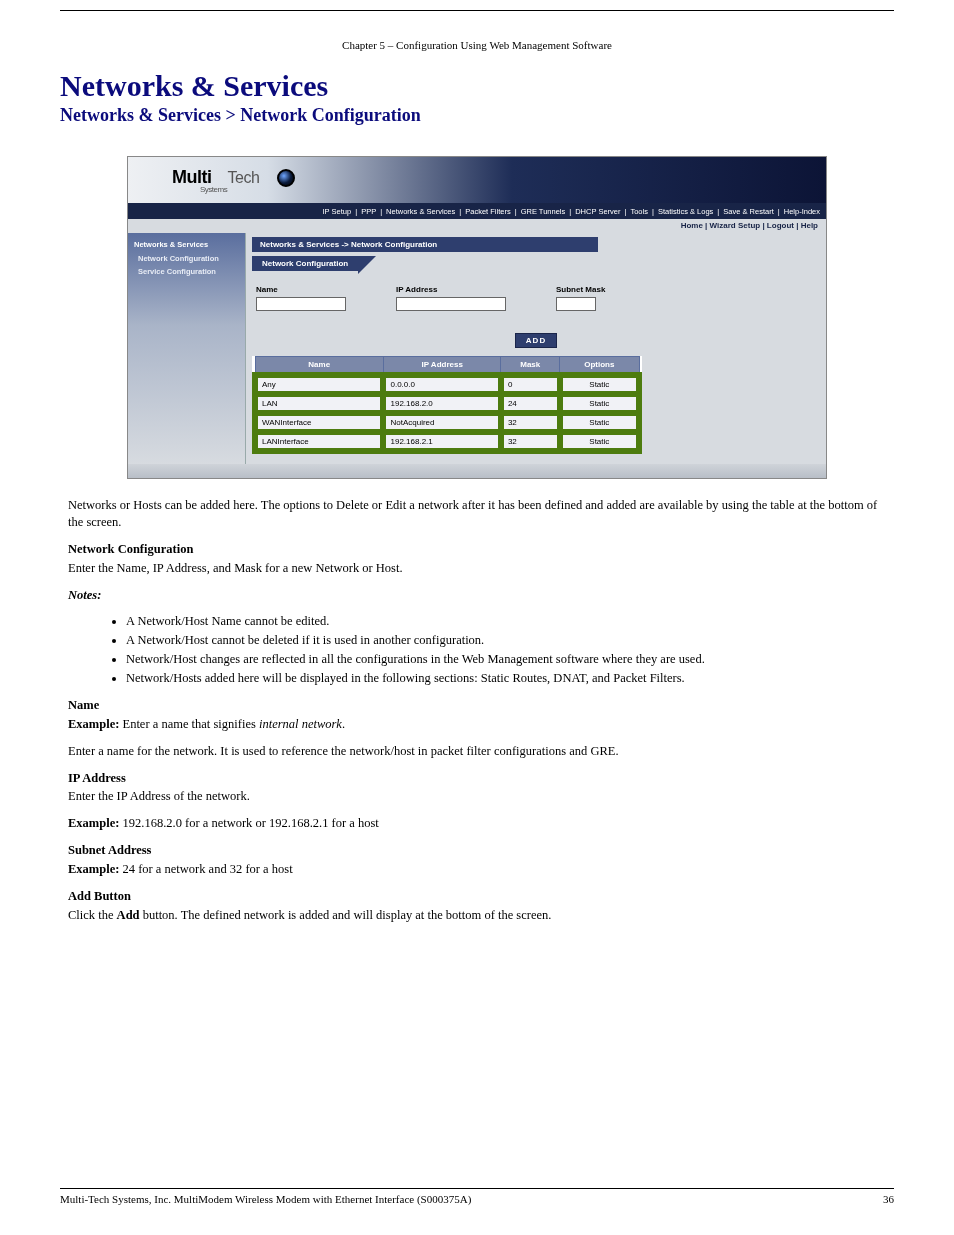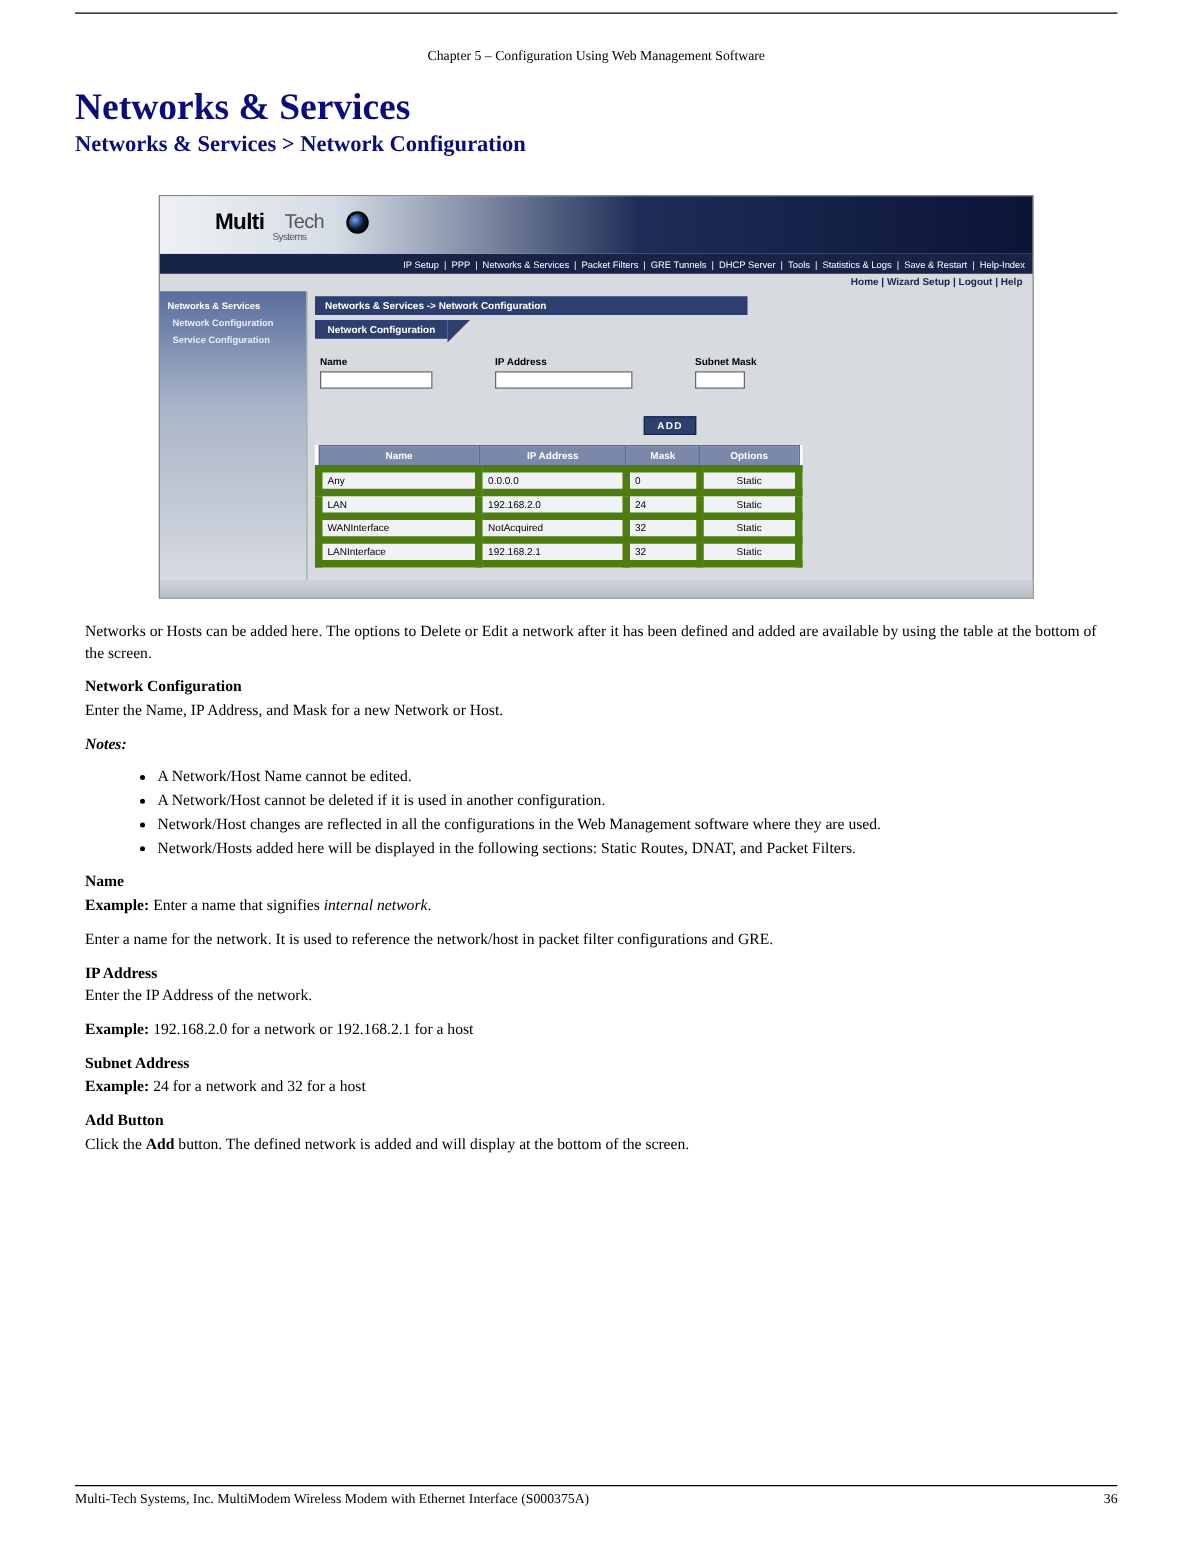--- a/index.html
+++ b/index.html
@@ -57,21 +57,21 @@
     position: relative;
   }
   .logo {
     position: absolute; left: 20px; top: 10px;
     font-family: Arial, sans-serif;
     font-weight: 700; font-size: 18px; color: #000;
     letter-spacing: -0.5px;
     display: flex; align-items: center; gap:16px;margin-left:24px;
   }
   .logo .tech { font-weight: 400; color:#555; font-size:16px; }
-  .logo .sys { font-size:8px; font-weight:400; color:#555; position:absolute; bottom:-6px; left:46px; }
+  .logo .sys { font-size:8px; font-weight:400; color:#555; position:absolute; bottom:-6px; left:28px; }
   .logo .dot {
     width:18px; height:18px; border-radius:50%;
     background: radial-gradient(circle at 35% 35%, #6fa6ff 0%, #0a1a3a 55%, #000 100%);
     border:2px solid #000;
     display:inline-block; margin-left:2px;
   }
   .topnav {
     height: 16px;
     background: #182447;
     color: #fff;

